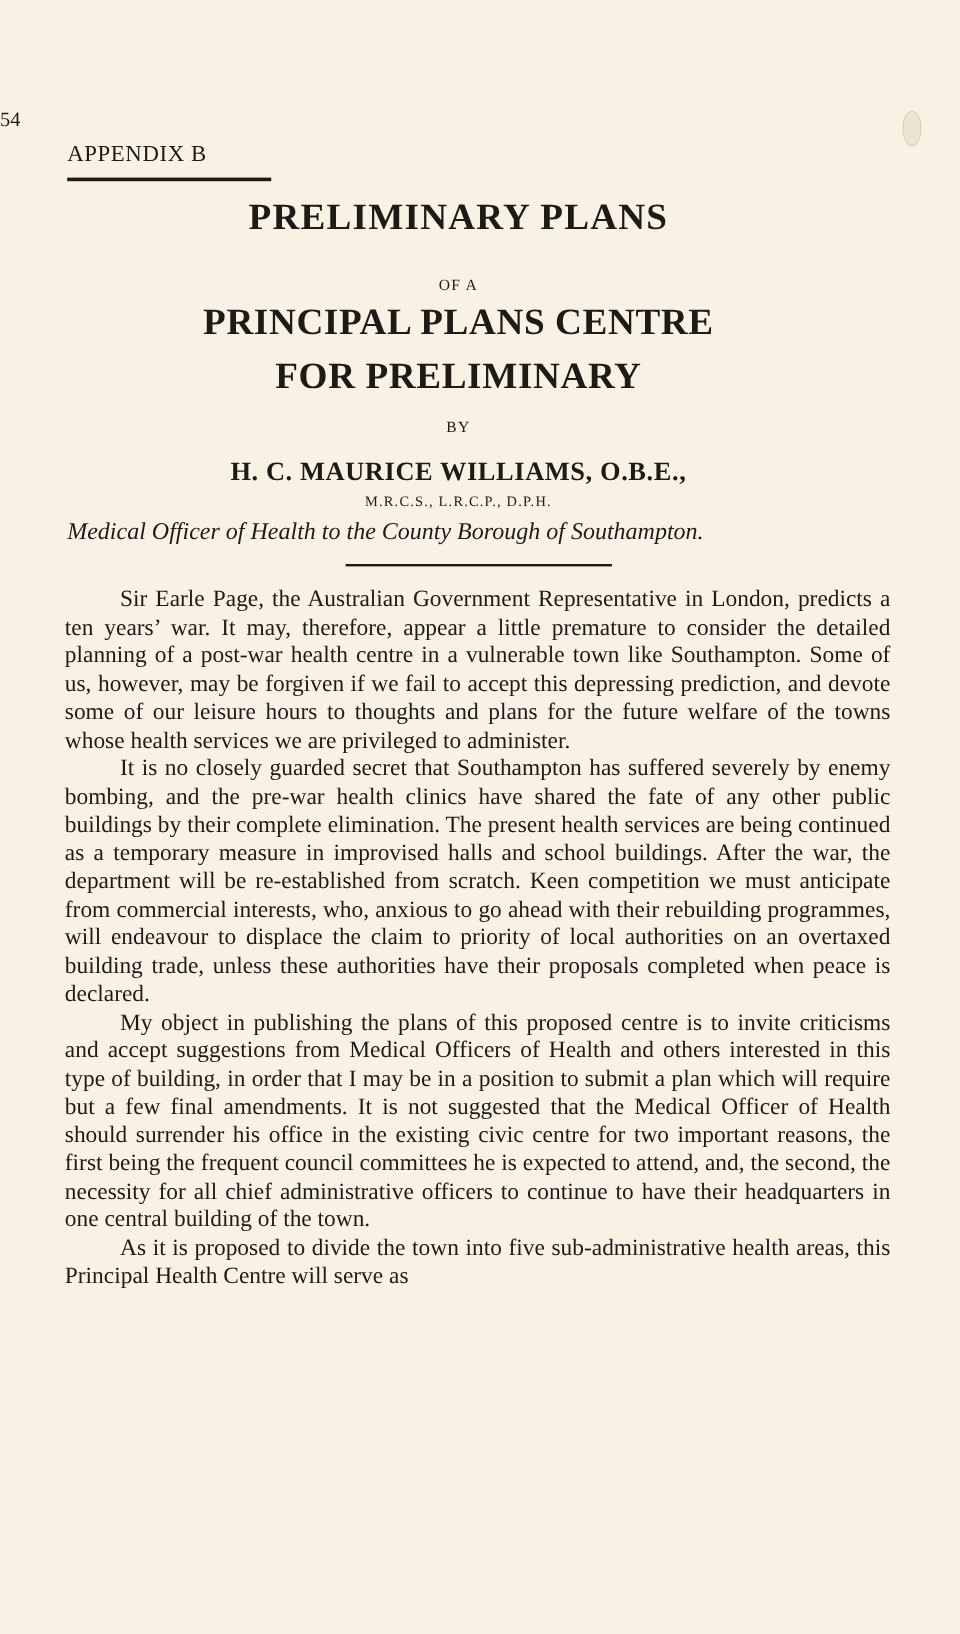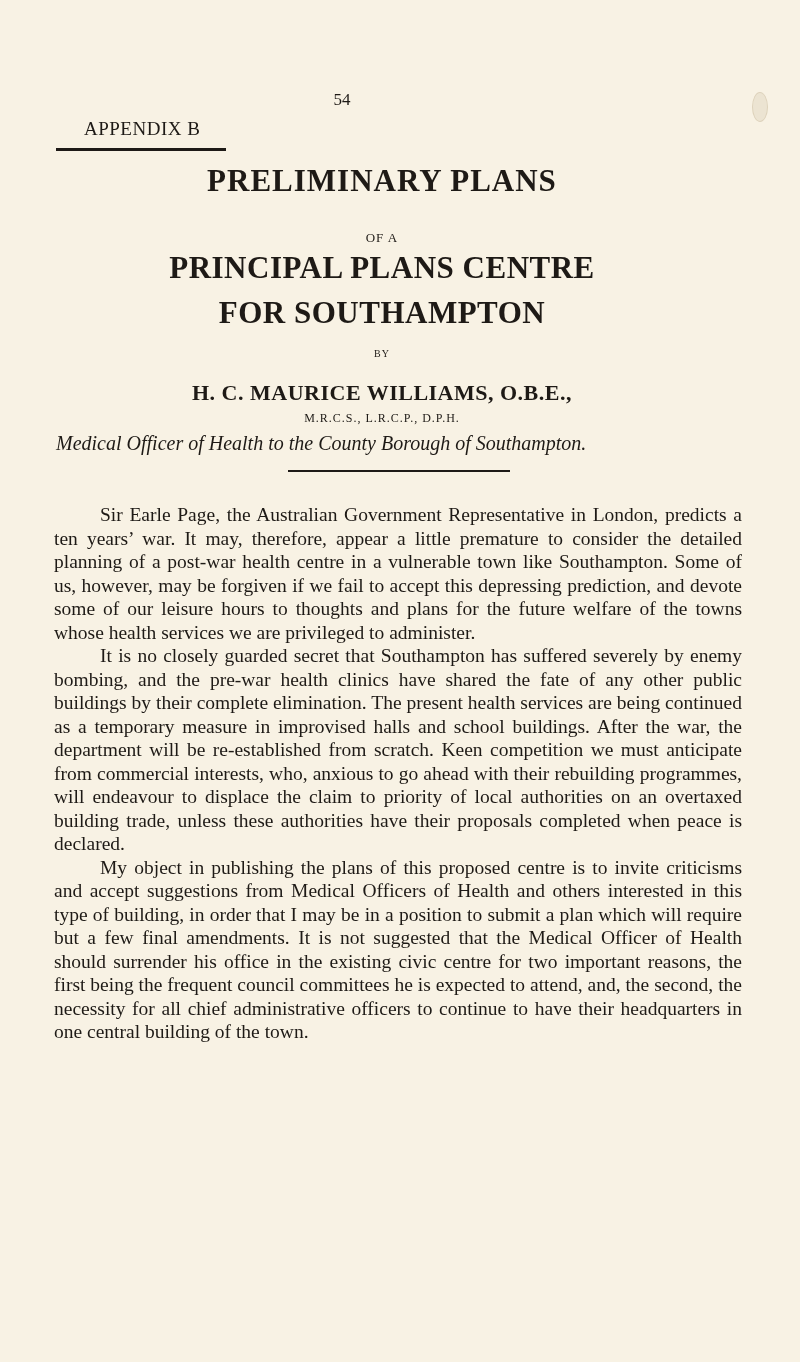--- a/index.html
+++ b/index.html
@@ -6,79 +6,80 @@
   body {
     width: 800px; height: 1362px;
     background: #f8f2e4;
     position: relative;
     overflow: hidden;
     font-family: "Liberation Serif", "DejaVu Serif", serif;
     color: #1e1a16;
   }
   .page-number {
     position: absolute; top: 90px; left: 0; width: 684px;
-    text-align: center; font-size: 17px;
+    font-size: 17px;
   }
   .edge-mark {
     position: absolute; top: 92px; left: 752px;
     width: 14px; height: 28px; border-radius: 50%;
     background: #ece4d2; border: 1px solid #ddd2bb;
   }
   .appendix {
     position: absolute; top: 118px; left: 56px;
-    font-size: 19px; letter-spacing: 0.5px; margin-left: 28px;
+    font-size: 19px; letter-spacing: 0.5px;
   }
   .appendix-rule {
     position: absolute; top: 148px; left: 56px;
     width: 170px; height: 3px; background: #1e1a16;
   }
   .center-line {
     position: absolute; left: 0; width: 764px; text-align: center;
   }
   .title1 { top: 163px; font-size: 31px; font-weight: bold; letter-spacing: 1px; }
   .of-a   { top: 230px; font-size: 13px; letter-spacing: 1px; }
   .title2 { top: 250px; font-size: 31px; font-weight: bold; letter-spacing: 0.5px; }
   .title3 { top: 295px; font-size: 31px; font-weight: bold; letter-spacing: 0.5px; }
-  .by     { top: 348px; font-size: 10px; letter-spacing: 1px; }
+  .by     { top: 348px; font-size: 13px; letter-spacing: 1px; }
   .author { top: 380px; font-size: 22px; font-weight: bold; letter-spacing: 0.5px; }
   .quals  { top: 411px; font-size: 12px; letter-spacing: 1px; }
   .position {
     position: absolute; top: 432px; left: 56px; width: 690px;
     font-size: 20px; font-style: italic; text-align: left;
   }
   .divider {
     position: absolute; top: 470px; left: 288px; width: 222px; height: 2px;
     background: #1e1a16;
   }
   .body-text {
-    position: absolute; top: 503px; left: 54px; width: 688px;
+    position: absolute; top: 488px; left: 54px; width: 688px;
     font-size: 19.5px; line-height: 23.5px;
     text-align: justify; hyphens: manual;
   }
   .body-text p { margin: 0; text-indent: 46px; }
 </style>
 </head>
 <body>
 
 <div class="edge-mark"></div>
 
 <div class="page-number">54</div>
 
 <div class="appendix">APPENDIX B</div>
 <div class="appendix-rule"></div>
 
 <div class="center-line title1">PRELIMINARY PLANS</div>
 <div class="center-line of-a">OF A</div>
 <div class="center-line title2">PRINCIPAL PLANS CENTRE</div>
-<div class="center-line title3">FOR SOUTHAMPTON</div>
+<div class="center-line title3">FOR PRELIMINARY</div>
 <div class="center-line by">BY</div>
 
 <div class="center-line author">H. C. MAURICE WILLIAMS, O.B.E.,</div>
 <div class="center-line quals">M.R.C.S., L.R.C.P., D.P.H.</div>
 <div class="position">Medical Officer of Health to the County Borough of Southampton.</div>
 
 <div class="divider"></div>
 
 <div class="body-text">
   <p>Sir Earle Page, the Australian Government Representative in London, predicts a ten years’ war. It may, therefore, appear a little premature to consider the detailed planning of a post-war health centre in a vulnerable town like Southampton. Some of us, however, may be forgiven if we fail to accept this de­pressing prediction, and devote some of our leisure hours to thoughts and plans for the future welfare of the towns whose health services we are privileged to administer.</p>
   <p>It is no closely guarded secret that Southampton has suffered severely by enemy bombing, and the pre-war health clinics have shared the fate of any other public buildings by their com­plete elimination. The present health services are being con­tinued as a temporary measure in improvised halls and school buildings. After the war, the department will be re-established from scratch. Keen competition we must anticipate from commercial interests, who, anxious to go ahead with their re­building programmes, will endeavour to displace the claim to priority of local authorities on an overtaxed building trade, unless these authorities have their proposals completed when peace is declared.</p>
   <p>My object in publishing the plans of this proposed centre is to invite criticisms and accept suggestions from Medical Officers of Health and others interested in this type of building, in order that I may be in a position to submit a plan which will require but a few final amendments. It is not suggested that the Medical Officer of Health should surrender his office in the existing civic centre for two important reasons, the first being the frequent council committees he is expected to attend, and, the second, the necessity for all chief administrative officers to continue to have their headquarters in one central building of the town.</p>
+  <p>As it is proposed to divide the town into five sub-adminis­trative health areas, this Principal Health Centre will serve as</p>
 </div>
 
 </body></html>

